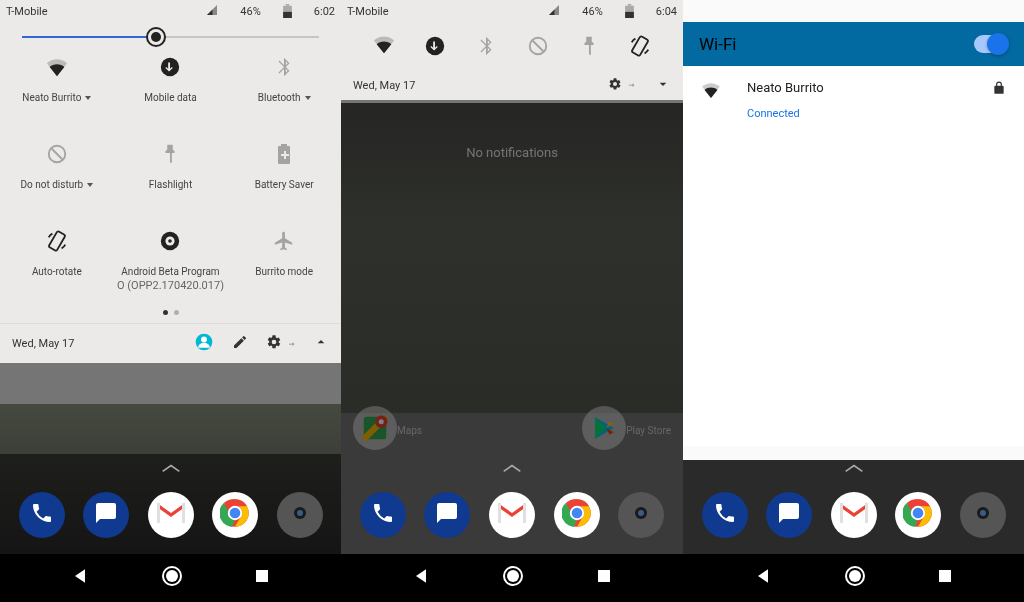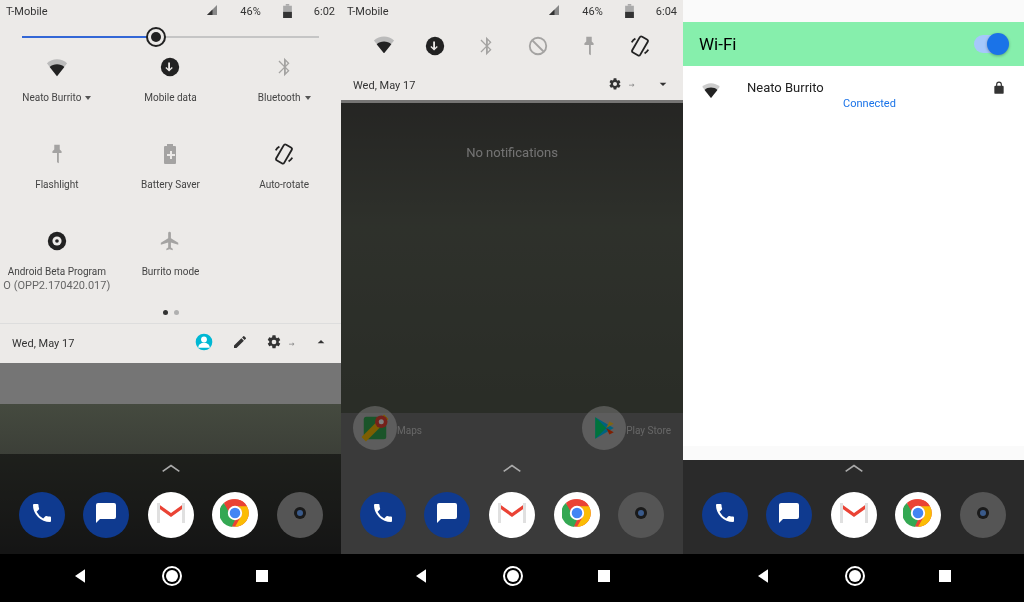--- a/index.html
+++ b/index.html
@@ -57,30 +57,30 @@
   .qsrow .ic { width:24px; height:24px; cursor:pointer; display:flex; align-items:center; justify-content:center; }
   .qsrow .ic.disabled { opacity:0.35; }
   .qsfoot2 { background:#eceae8; display:flex; align-items:center; padding:6px 12px 8px; font-size:11px; color:#333; }
   .qsfoot2 .spacer { flex:1; }
   .nonotif { text-align:center; color:#e5e5e5; font-size:13px; padding:42px 0 0; background:linear-gradient(#4b4b47 0%, #5d6257 40%, #545a4e 100%); height:310px; }
   .midrow { position:absolute; bottom:148px; left:0; right:0; display:flex; justify-content:space-between; padding:0 12px; }
   .appic { display:flex; flex-direction:row; align-items:center; font-size:10px; color:#ccc; }
   .appic .circ { width:44px; height:44px; border-radius:50%; background:rgba(255,255,255,0.5); display:flex; align-items:center; justify-content:center; margin-bottom:4px; }
 
   
-  .wifihead { background:#86efac; padding:12px 16px; display:flex; align-items:center; font-size:17px; }
+  .wifihead { background:#0369a1; padding:12px 16px; display:flex; align-items:center; font-size:17px; }
   .wifihead .spacer { flex:1; }
   .switch { width:34px; height:18px; background:#a6c8fb; border-radius:10px; position:relative; cursor:pointer; }
   .switch .knob { position:absolute; right:-1px; top:-2px; width:22px; height:22px; background:#1a73e8; border-radius:50%; box-shadow:0 1px 3px rgba(0,0,0,0.3); }
   .wifilist { background:#fff; height:380px; }
   .netrow { display:flex; align-items:flex-start; padding:14px 18px; cursor:pointer; }
   .netrow .wic { width:22px; margin-right:24px; margin-top:2px; }
   .netrow .txt { flex:1; }
   .netrow .ssid { font-size:13px; color:#222; }
-  .netrow .stat { font-size:11px; color:#1a73e8; margin-top:2px;text-align:center; }
+  .netrow .stat { font-size:11px; color:#1a73e8; margin-top:12px; }
   .wififoot { background:#fafafa; display:flex; justify-content:flex-end; padding:14px 22px; gap:40px; font-size:12px; color:#555; font-weight:500; }
   .wififoot span { cursor:pointer; }
   .solidbg { position:absolute; left:0; right:0; top:460px; bottom:48px; background:#2a2a2a; }
 
   
   .di-phone { background:#0f3a8f; }
   .di-msg   { background:#0f3a8f; }
   .di-mail  { background:#fff; }
   .di-chrome{ background:#fff; }
   .di-cam   { background:#555; }
@@ -135,20 +135,29 @@
         </span>
         <span class="lbl">Mobile data</span>
       </div>
       <div class="tile">
         <span class="ic disabled">
           <svg viewBox="0 0 24 24">
             <path fill="#222" d="M12 2v8L7 5 6 6l6 6-6 6 1 1 5-5v8l6-6-4-4 4-4zm2 4l2 2-2 2zm0 8l2 2-2 2z"></path>
           </svg>
         </span>
         <span class="lbl">Bluetooth<span class="caret"></span></span>
+      </div>
+      <div class="tile">
+        <span class="ic disabled">
+          <svg viewBox="0 0 24 24">
+            <circle cx="12" cy="12" r="9" fill="none" stroke="#222" stroke-width="2"></circle>
+            <line x1="6" y1="6" x2="18" y2="18" stroke="#222" stroke-width="2"></line>
+          </svg>
+        </span>
+        <span class="lbl">Do not disturb<span class="caret"></span></span>
       </div>
       <div class="tile">
         <span class="ic disabled">
           <svg viewBox="0 0 24 24">
             <path fill="#222" d="M9 2h6v5l2 2v2h-3v11l-2-1V11H7V9l2-2z"></path>
           </svg>
         </span>
         <span class="lbl">Flashlight</span>
       </div>
       <div class="tile">

